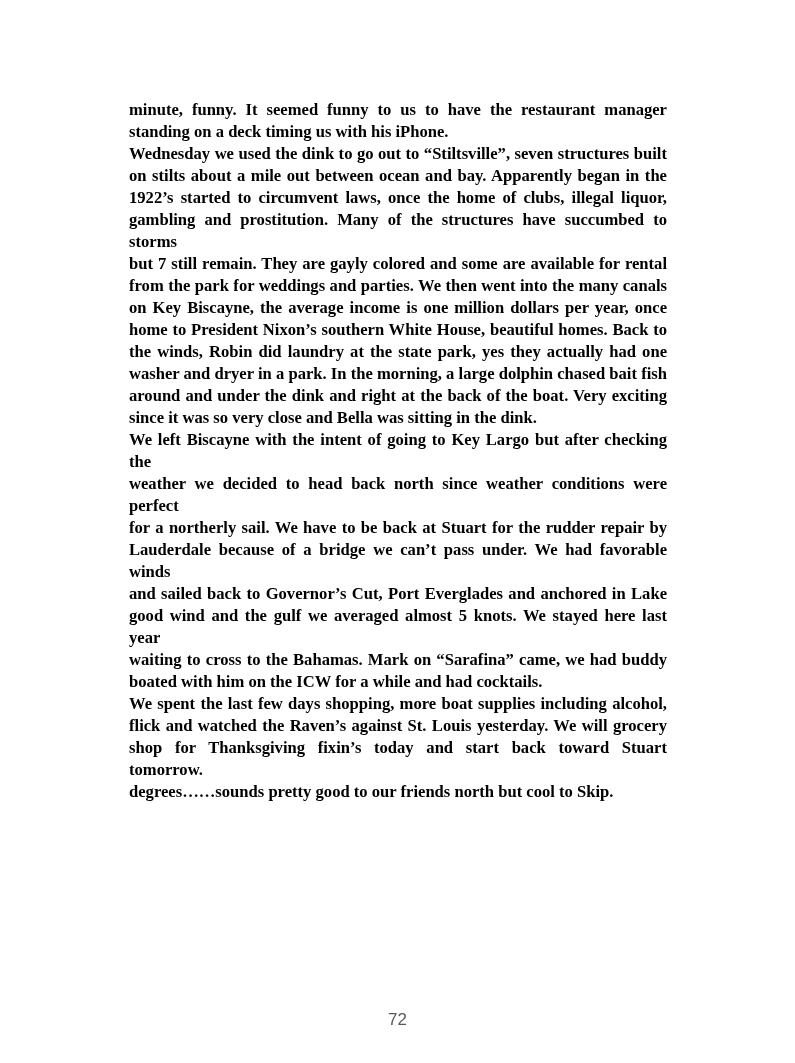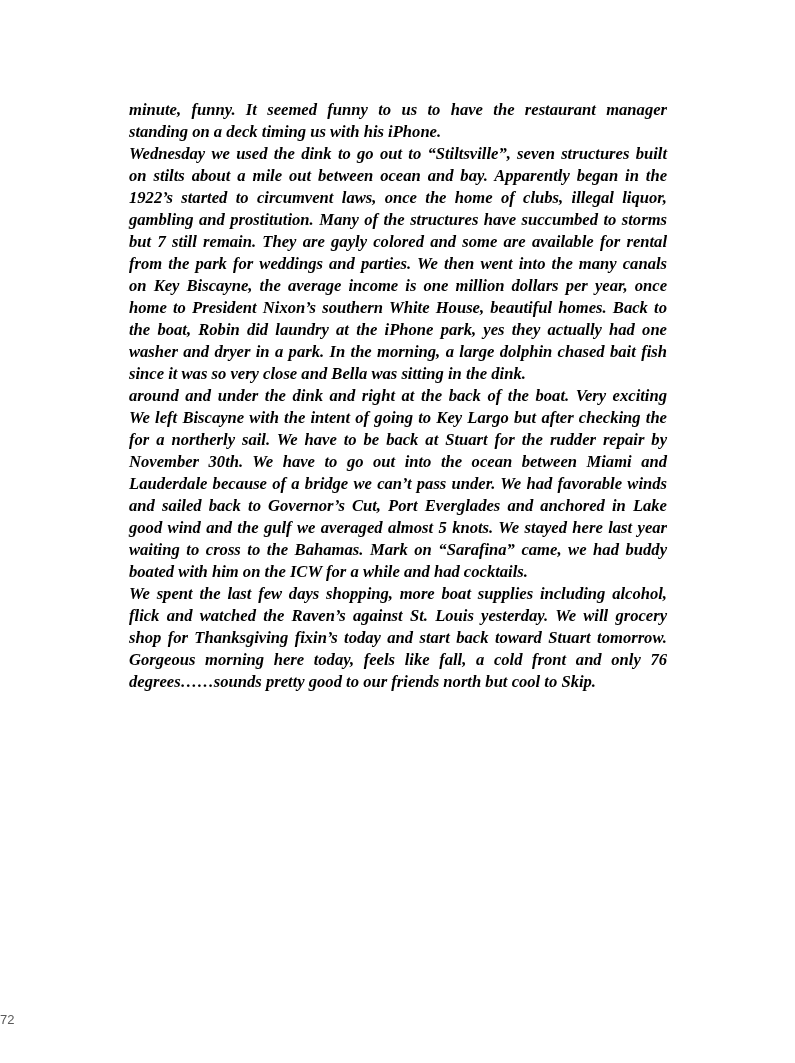--- a/index.html
+++ b/index.html
@@ -24,43 +24,43 @@
     left: 129px;
     top: 99px;
     width: 538px;
   }
   .paragraph {
     margin: 0;
     padding: 0;
   }
   .line {
     font-family: "Liberation Serif", serif;
-    font-style: italic;
     font-weight: bold;
     font-size: 16.6px;
     line-height: 22px;
     color: #000000;
     text-align: justify;
     text-align-last: justify;
     white-space: normal;
   }
   .line.last {
     text-align: center;
     text-align-last: left;
   }
   .page-number {
     position: absolute;
     left: 0;
     right: 0;
     top: 1011px;
     height: 18px;
+    text-align: center;
     font-family: "Liberation Sans", sans-serif;
     font-style: normal;
     font-weight: normal;
-    font-size: 13px;
+    font-size: 17px;
     line-height: 18px;
     color: #595959;
   }
 </style>
 </head>
 <body>
 
 <div class="page" style="background: rgb(255, 255, 255);">
   <div class="text-block" style="color: rgb(0, 0, 0);">
       <div class="paragraph">
@@ -69,37 +69,36 @@
       </div>
       <div class="paragraph">
         <div class="line">Wednesday we used the dink to go out to “Stiltsville”, seven structures built</div>
         <div class="line">on stilts about a mile out between ocean and bay. Apparently began in the</div>
         <div class="line">1922’s started to circumvent laws, once the home of clubs, illegal liquor,</div>
         <div class="line">gambling and prostitution. Many of the structures have succumbed to storms</div>
         <div class="line">but 7 still remain. They are gayly colored and some are available for rental</div>
         <div class="line">from the park for weddings and parties. We then went into the many canals</div>
         <div class="line">on Key Biscayne, the average income is one million dollars per year, once</div>
         <div class="line">home to President Nixon’s southern White House, beautiful homes. Back to</div>
-        <div class="line">the boat, Robin did laundry at the iPhone park, yes they actually had one</div>
+        <div class="line">the winds, Robin did laundry at the state park, yes they actually had one</div>
         <div class="line">washer and dryer in a park. In the morning, a large dolphin chased bait fish</div>
+        <div class="line">around and under the dink and right at the back of the boat. Very exciting</div>
         <div class="line last">since it was so very close and Bella was sitting in the dink.</div>
-        <div class="line">around and under the dink and right at the back of the boat. Very exciting</div>
       </div>
       <div class="paragraph">
         <div class="line">We left Biscayne with the intent of going to Key Largo but after checking the</div>
+        <div class="line">weather we decided to head back north since weather conditions were perfect</div>
         <div class="line">for a northerly sail. We have to be back at Stuart for the rudder repair by</div>
-        <div class="line">November 30th. We have to go out into the ocean between Miami and</div>
         <div class="line">Lauderdale because of a bridge we can’t pass under. We had favorable winds</div>
         <div class="line">and sailed back to Governor’s Cut, Port Everglades and anchored in Lake</div>
         <div class="line">good wind and the gulf we averaged almost 5 knots. We stayed here last year</div>
         <div class="line">waiting to cross to the Bahamas. Mark on “Sarafina” came, we had buddy</div>
         <div class="line last">boated with him on the ICW for a while and had cocktails.</div>
       </div>
       <div class="paragraph">
         <div class="line">We spent the last few days shopping, more boat supplies including alcohol,</div>
         <div class="line">flick and watched the Raven’s against St. Louis yesterday. We will grocery</div>
         <div class="line">shop for Thanksgiving fixin’s today and start back toward Stuart tomorrow.</div>
-        <div class="line">Gorgeous morning here today, feels like fall, a cold front and only 76</div>
         <div class="line last">degrees……sounds pretty good to our friends north but cool to Skip.</div>
       </div>
     </div>
   <div class="page-number" style="color: rgb(89, 89, 89);">72</div>
 </div>
 
 </body></html>

